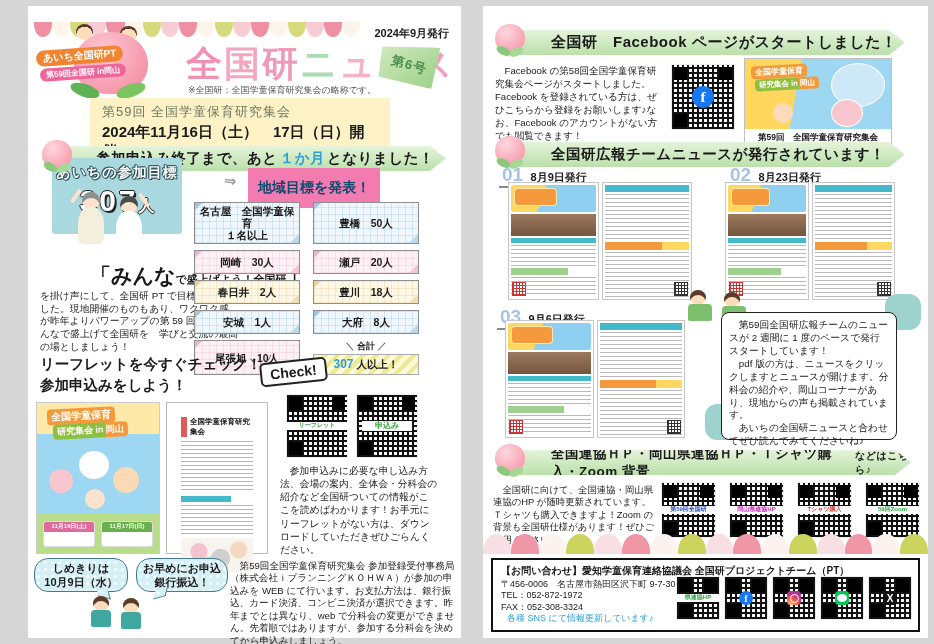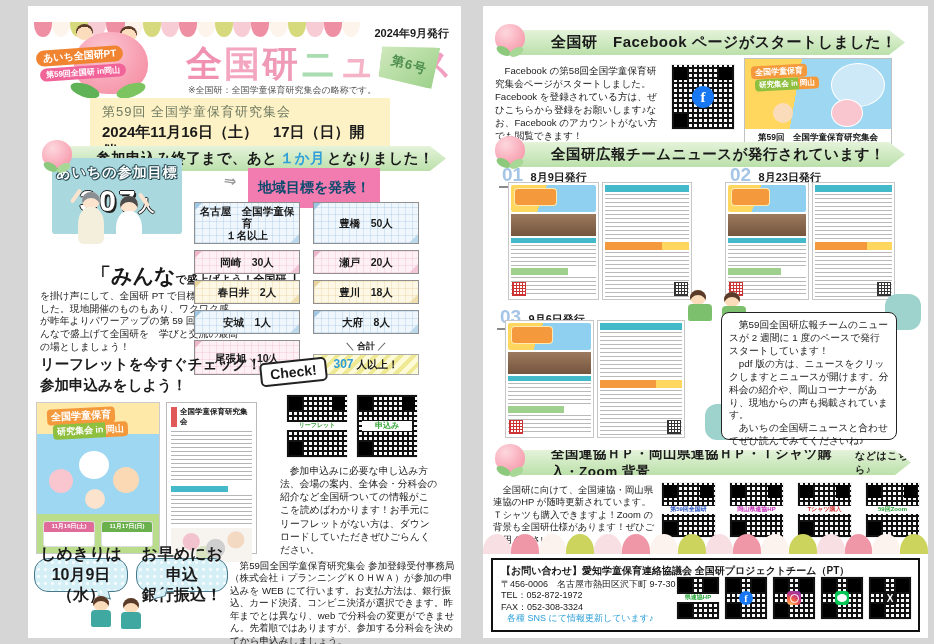--- a/index.html
+++ b/index.html
@@ -103,21 +103,21 @@
       left 2px bottom 2px,left 4px bottom 4px,left 6px bottom 6px,0 0,0 0;
     background-size:13px 13px,9px 9px,5px 5px,13px 13px,9px 9px,5px 5px,13px 13px,9px 9px,5px 5px,100% 100%,100% 100%;
     background-repeat:no-repeat,no-repeat,no-repeat,no-repeat,no-repeat,no-repeat,no-repeat,no-repeat,no-repeat,repeat,repeat;}
   .qr .ctr{position:absolute;inset:0;display:flex;align-items:center;justify-content:center;}
   .qr .lbl{background:#fff;font-size:6px;font-weight:bold;padding:0 13px;line-height:1.3;white-space:nowrap;}
 
   
   .bubble{position:absolute;background-color:#d4eff5;border:1.5px solid #46798c;border-radius:14px;
     background-image:radial-gradient(rgba(255,255,255,.8) 28%,transparent 30%);background-size:7px 7px;
     display:flex;align-items:center;justify-content:center;text-align:center;
-    font-size:16px;font-weight:bold;line-height:1.3;}
+    font-size:11px;font-weight:bold;line-height:1.3;}
   .bubble::after{content:"";position:absolute;bottom:-7px;width:10px;height:8px;background:inherit;
     border-right:1.5px solid #46798c;border-bottom:1.5px solid #46798c;transform:skewX(30deg) rotate(18deg);}
   .bubble.b1::after{right:18px;}
   .bubble.b2::after{left:18px;transform:skewX(-30deg) rotate(-18deg);}
 
   .kid{position:absolute;width:22px;height:40px;}
   .kid::before{content:"";position:absolute;top:0;left:3px;width:16px;height:15px;border-radius:50%;
     background:#fbdcba;box-shadow:inset 0 5px 0 #5a3a28;}
   .kid::after{content:"";position:absolute;top:14px;left:1px;right:1px;height:17px;
     background:#3fa8a0;border-radius:4px 4px 2px 2px;}
@@ -282,21 +282,21 @@
     <div class="sky-circle" style="left:76px;top:64px;width:26px;height:26px;background:#fbd9b4;"></div>
     <div class="sky-circle" style="left:48px;top:86px;width:20px;height:20px;background:#fbe3cd;"></div>
     <div class="datebadge" style="left:6px;bottom:6px;">
       <div style="background:#e06a9a;">11月16日(土)</div>
     </div>
     <div class="datebadge" style="right:6px;bottom:6px;">
       <div style="background:#6ab04c;">11月17日(日)</div>
     </div>
   </div>
 
-  <div class="abs" style="left:138px;top:396px;width:91px;height:152px;border:1px solid #bbb;background:#fff;padding:4px;box-sizing:border-box;">
+  <div class="abs" style="left:138px;top:396px;width:102px;height:152px;border:1px solid #bbb;background:#fff;padding:14px;box-sizing:border-box;">
     <div style="font-size:7.5px;font-weight:bold;border-left:6px solid #e05a5a;padding-left:3px;">全国学童保育研究集会</div>
     <div class="skeleton" style="height:52px;margin-top:4px;"></div>
     <div style="height:6px;background:#43b9c9;margin-top:3px;width:70%;"></div>
     <div class="skeleton" style="height:30px;margin-top:3px;"></div>
     <div style="height:34px;margin-top:3px;
       background:radial-gradient(circle at 25% 40%,#f3c2cf 8px,transparent 9px),
                  radial-gradient(circle at 55% 60%,#cfcfcf 9px,transparent 10px),
                  radial-gradient(circle at 80% 35%,#f3d9c2 8px,transparent 9px),
                  radial-gradient(circle at 40% 75%,#d9e3c2 7px,transparent 8px),#f7f3ef;"></div>
   </div>

